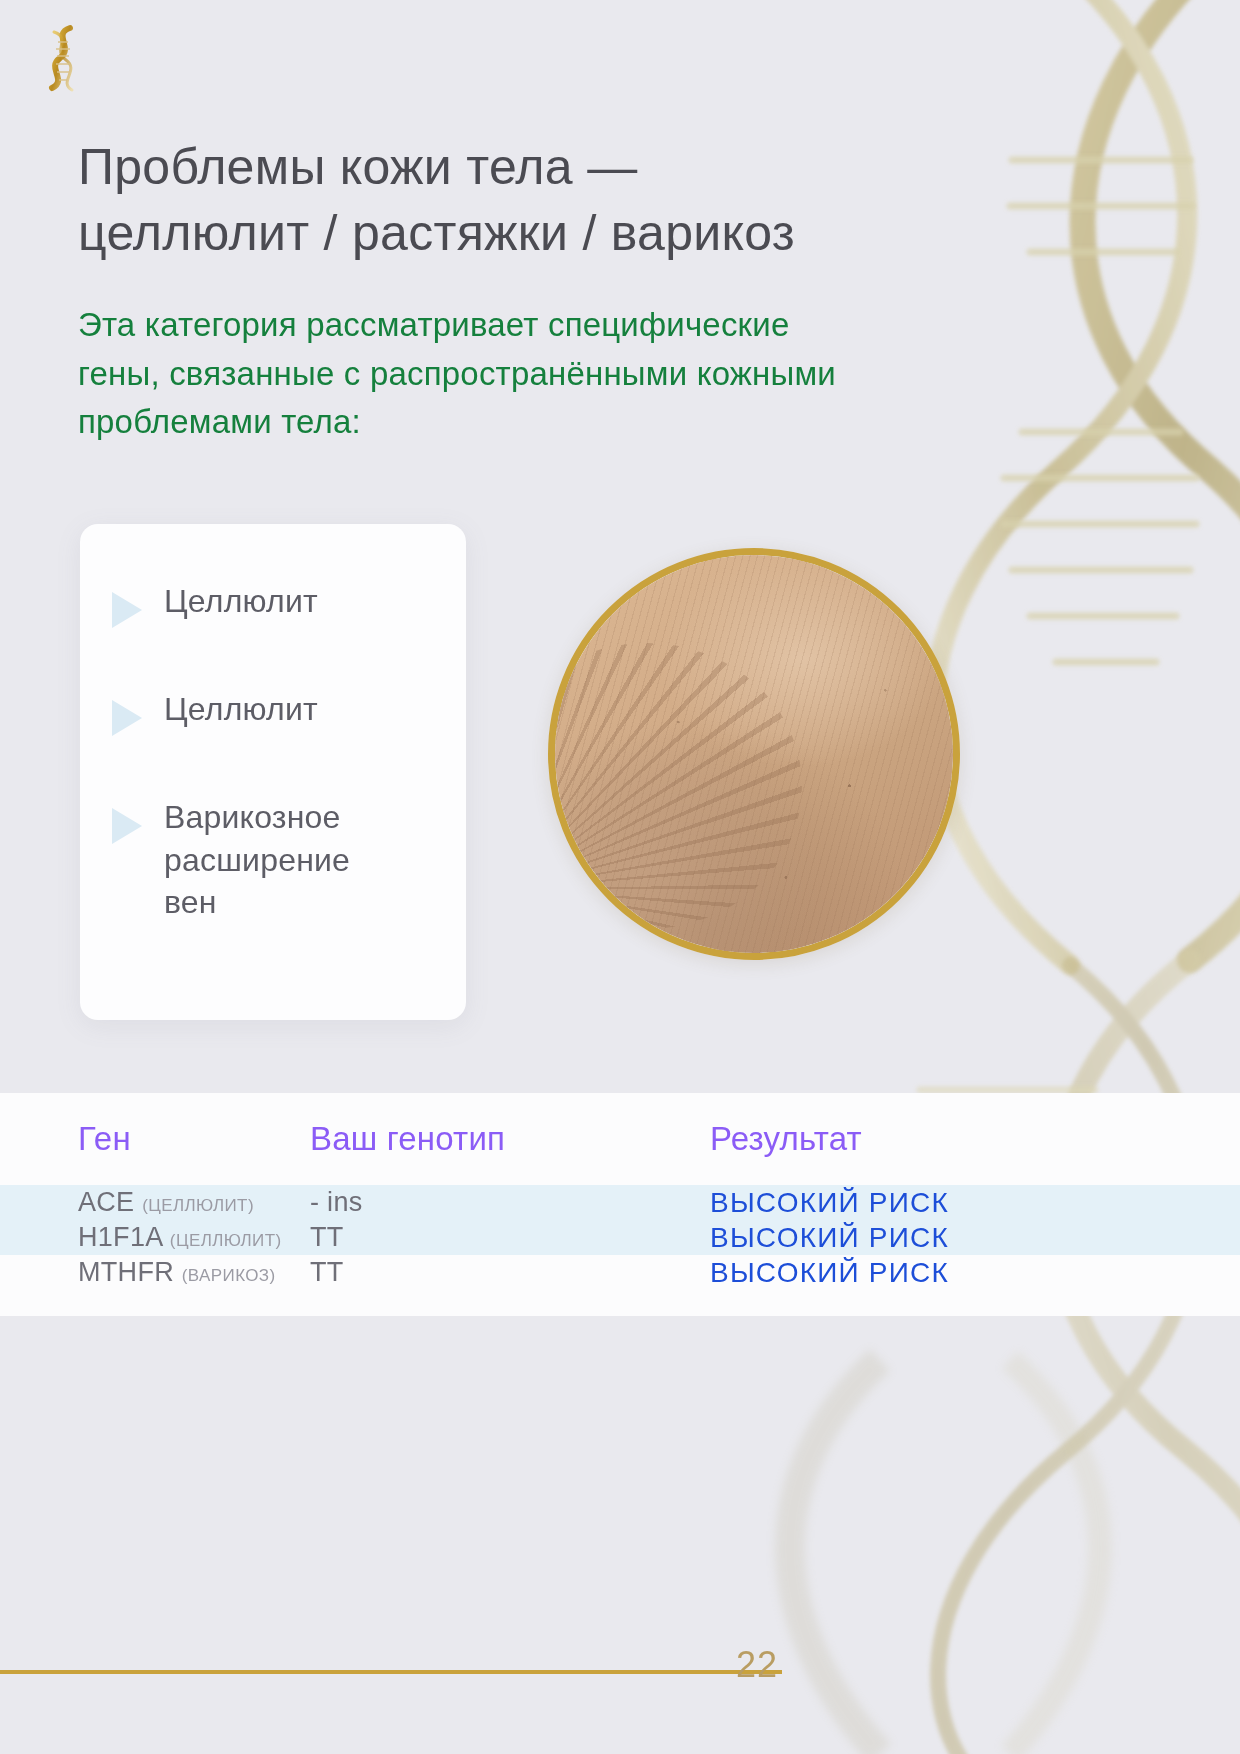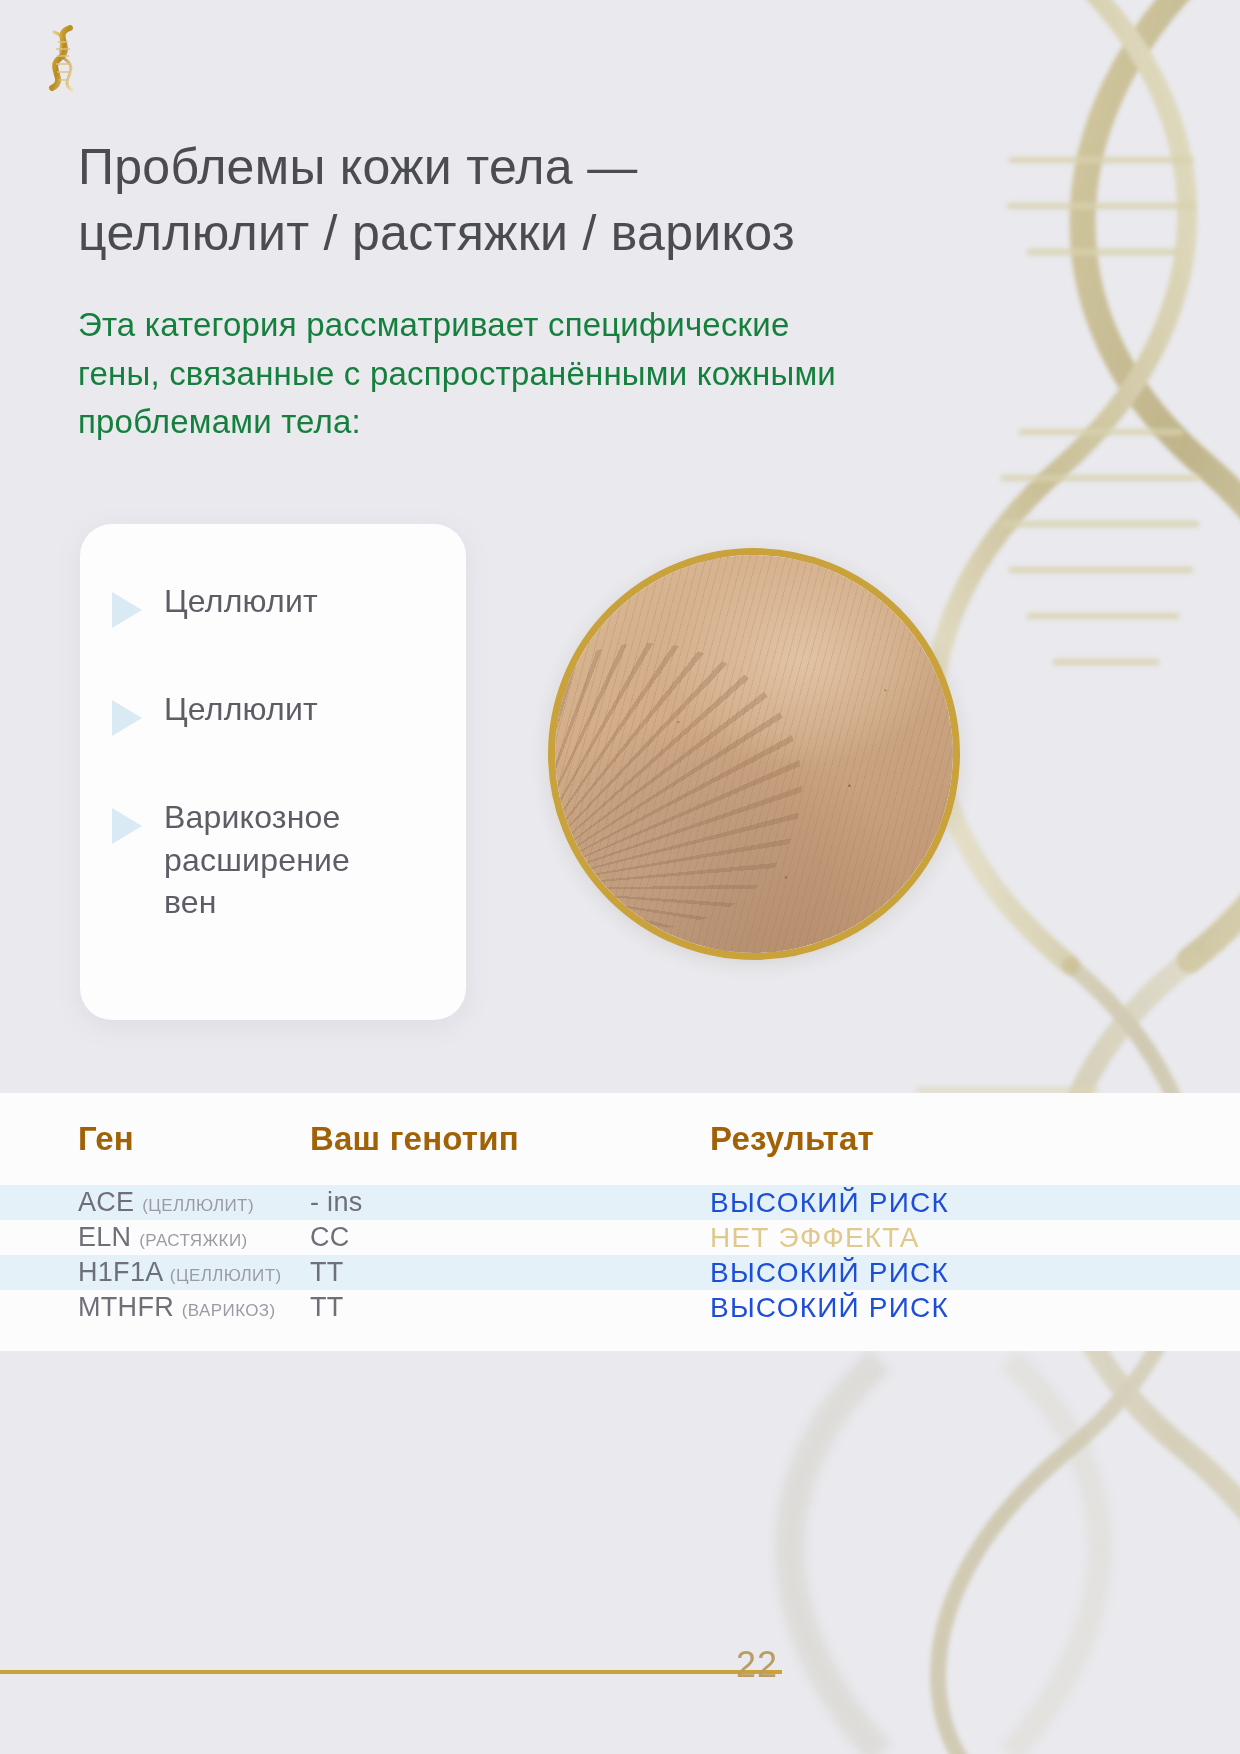--- a/index.html
+++ b/index.html
@@ -27,21 +27,21 @@
   .intro{
     position:absolute;left:78px;top:268px;width:760px;
     font-size:33px;line-height:1.47;font-weight:300;
     color:#15803d;letter-spacing:.2px;z-index:4;
   }
 
   
   .bullet-card{
     position:absolute;left:80px;top:524px;
     width:386px;height:496px;
-    background:#fdfdfe;border-radius:32px;
+    background:#fdfdfe;border-radius:18px;
     box-shadow:0 6px 26px rgba(120,120,140,.10);
     z-index:3;
   }
   .bullet-list{position:absolute;left:22px;top:56px;right:18px;}
   .bullet-row{display:flex;align-items:flex-start;margin-bottom:60px;}
   .bullet-row:last-child{margin-bottom:0;margin-top:48px;}
   .tri{
     flex:0 0 auto;width:0;height:0;margin:12px 22px 0 10px;
     border-left:30px solid #daeaf4;
     border-top:18px solid transparent;
@@ -99,21 +99,21 @@
   .tbl-white{background:#fcfcfd;}
   .tbl-row{display:flex;align-items:center;}
   .tbl-head{height:92px;}
   .tbl-data{height:35px;}
   .tbl-data.alt{background:#e4f1f8;}
   .tbl-foot{height:26px;background:#fcfcfd;}
   .c-gene{flex:0 0 310px;padding-left:78px;box-sizing:border-box;}
   .c-geno{flex:0 0 400px;}
   .c-res{flex:1 1 auto;}
   .th{
-    font-size:33px;font-weight:700;color:#a16207;letter-spacing:.2px;
+    font-size:33px;font-weight:400;color:#8b5cf6;letter-spacing:.2px;
   }
   .td{
     font-size:27px;font-weight:300;color:#6f6f78;letter-spacing:.3px;
   }
   .gene-name{font-size:27px;}
   .gene-tag{font-size:17px;color:#9b9ba4;letter-spacing:.4px;}
   .res{
     font-size:28px;font-weight:300;letter-spacing:1.2px;
   }
   .res-high{color:#1d4ed8;}
@@ -259,28 +259,20 @@
 
     <div class="tbl-row tbl-data alt">
       <div class="c-gene td">
         <span class="gene-name">ACE</span>
         <span class="gene-tag">(ЦЕЛЛЮЛИТ)</span>
       </div>
       <div class="c-geno td">- ins</div>
       <div class="c-res res res-high">ВЫСОКИЙ РИСК</div>
     </div>
 
-    <div class="tbl-row tbl-data">
-      <div class="c-gene td">
-        <span class="gene-name">ELN</span>
-        <span class="gene-tag">(РАСТЯЖКИ)</span>
-      </div>
-      <div class="c-geno td">CC</div>
-      <div class="c-res res res-none">НЕТ ЭФФЕКТА</div>
-    </div>
 
     <div class="tbl-row tbl-data alt">
       <div class="c-gene td">
         <span class="gene-name">H1F1A</span>
         <span class="gene-tag">(ЦЕЛЛЮЛИТ)</span>
       </div>
       <div class="c-geno td">TT</div>
       <div class="c-res res res-high">ВЫСОКИЙ РИСК</div>
     </div>
 

